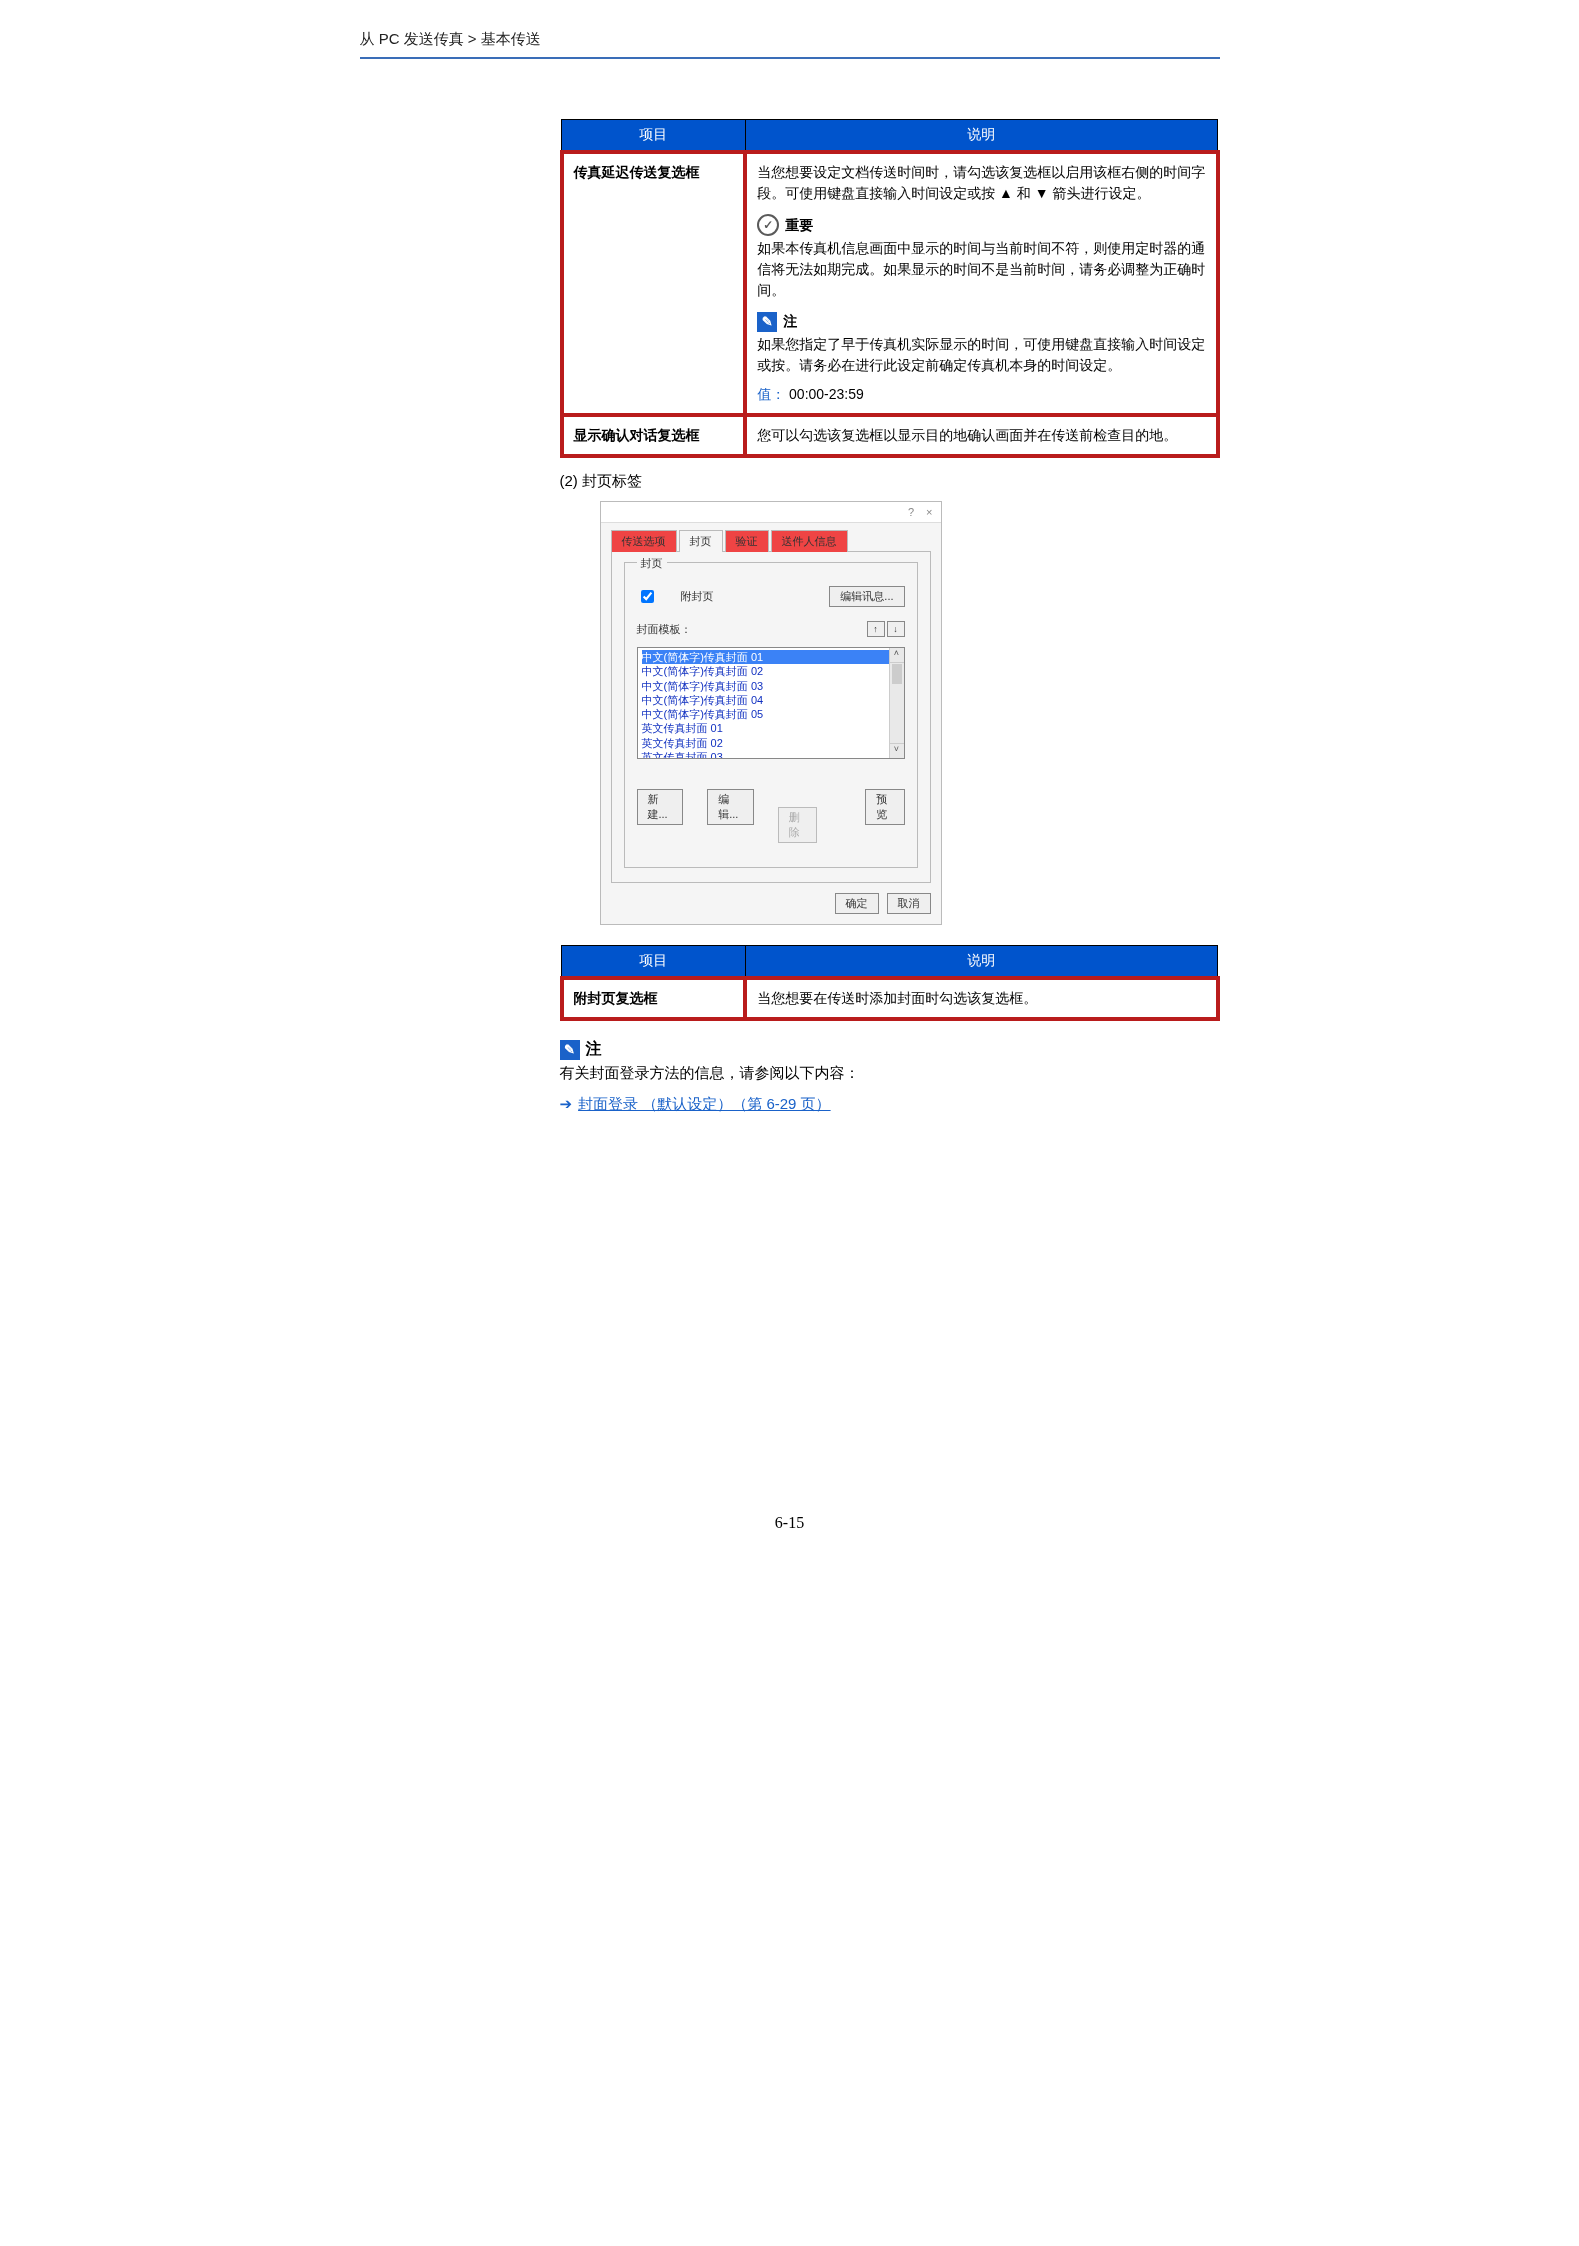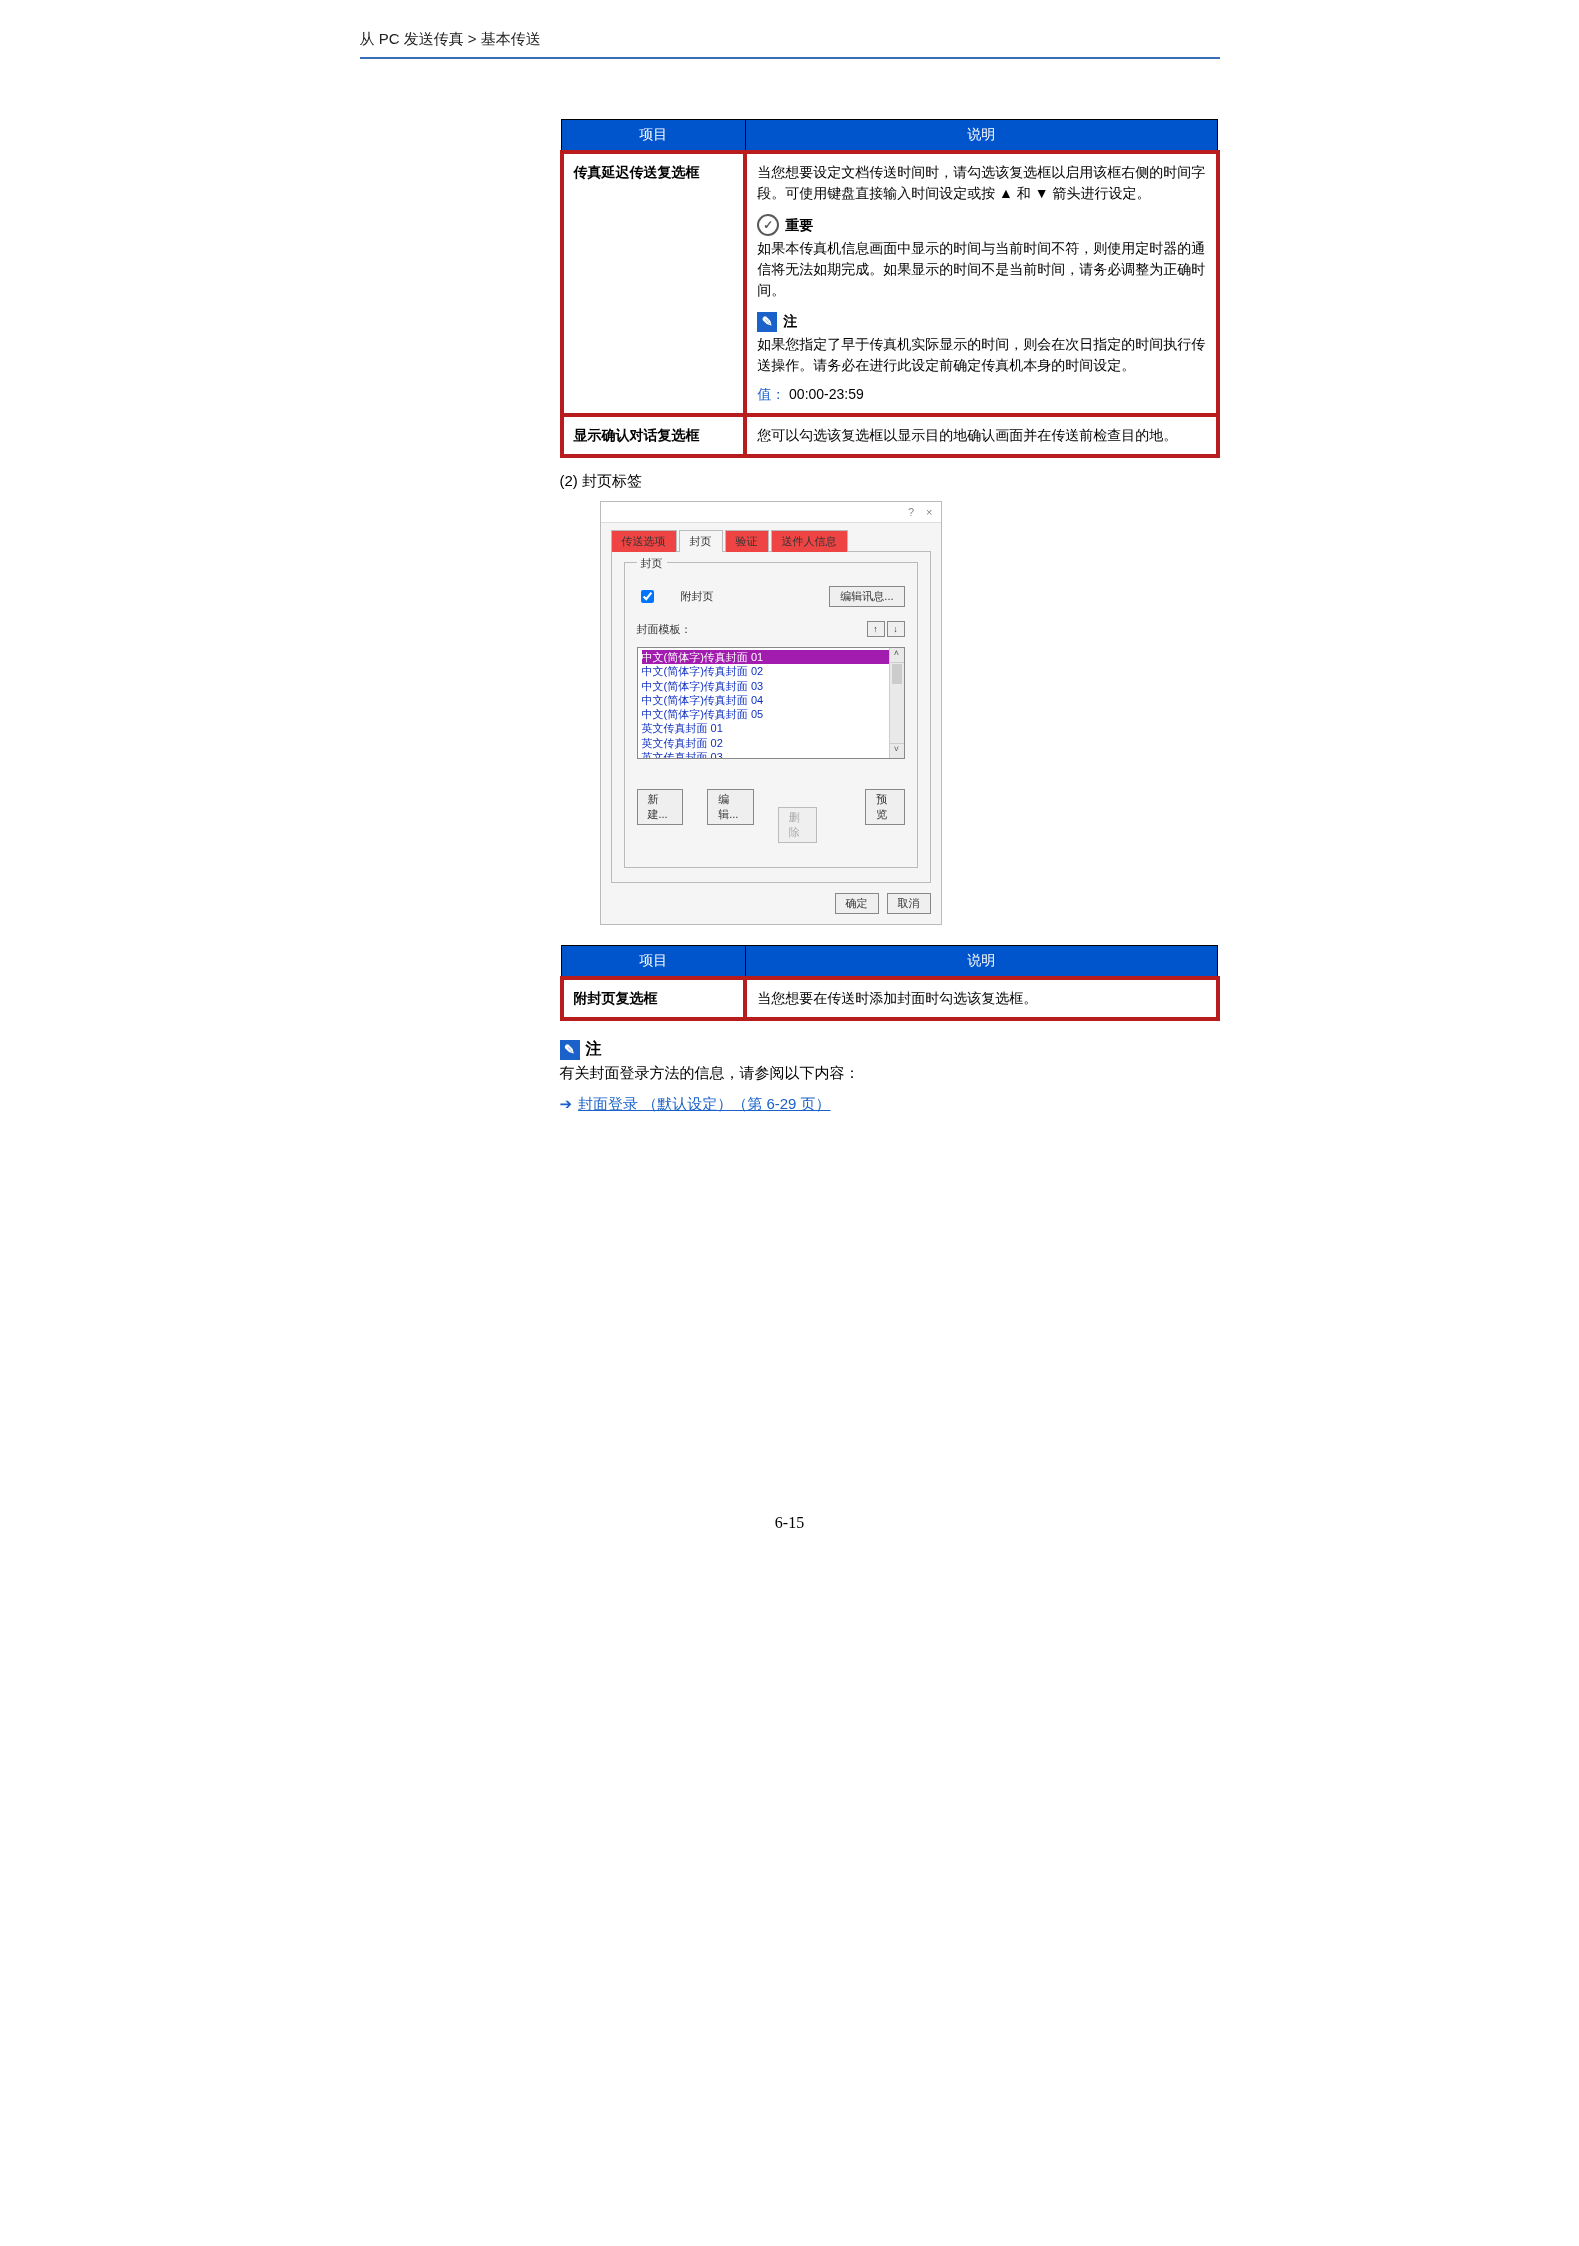--- a/index.html
+++ b/index.html
@@ -160,21 +160,21 @@
   .listbox {
     border: 1px solid #888;
     background: #fff;
     height: 110px;
     overflow: hidden;
     position: relative;
     font-size: 11px;
   }
   .listbox-inner { padding: 2px 4px; }
   .listbox-item { color: #1030c0; line-height: 1.3; white-space: nowrap; }
-  .listbox-item.selected { background: #a21caf; color: #fff; }
+  .listbox-item.selected { background: #3b82f6; color: #fff; }
   .scroll {
     position: absolute; right: 0; top: 0; bottom: 0; width: 14px;
     background: #e9e9e9; border-left: 1px solid #ccc;
   }
   .scroll .up, .scroll .down {
     height: 14px; text-align: center; font-size: 9px; color: #555;
     border-bottom: 1px solid #ccc;
   }
   .scroll .down { position: absolute; bottom: 0; left:0; right:0; border-top:1px solid #ccc; border-bottom:none;}
   .scroll .thumb { position:absolute; top:16px; left:2px; right:2px; height:20px; background:#ccc;}
@@ -238,21 +238,21 @@
                 <span class="icon-circle">✓</span>
                 <span>重要</span>
               </div>
               <div class="callout-body">如果本传真机信息画面中显示的时间与当前时间不符，则使用定时器的通信将无法如期完成。如果显示的时间不是当前时间，请务必调整为正确时间。</div>
             </div>
             <div class="callout">
               <div class="callout-head">
                 <span class="icon-note">✎</span>
                 <span>注</span>
               </div>
-              <div class="callout-body">如果您指定了早于传真机实际显示的时间，则会在次日指定的时间执行传送操作。请务必在进行此设定前确定传真机本身的时间设定。</div>
+              <div class="callout-body">如果您指定了早于传真机实际显示的时间，可使用键盘直接输入时间设定或按。请务必在进行此设定前确定传真机本身的时间设定。</div>
             </div>
             <div style="margin-top:8px;">
               <span class="sub-valuelabel">值：</span>
               <span>00:00-23:59</span>
             </div>
           </td>
         </tr>
         <tr>
           <td><b>显示确认对话复选框</b></td>
           <td>您可以勾选该复选框以显示目的地确认画面并在传送前检查目的地。</td>

